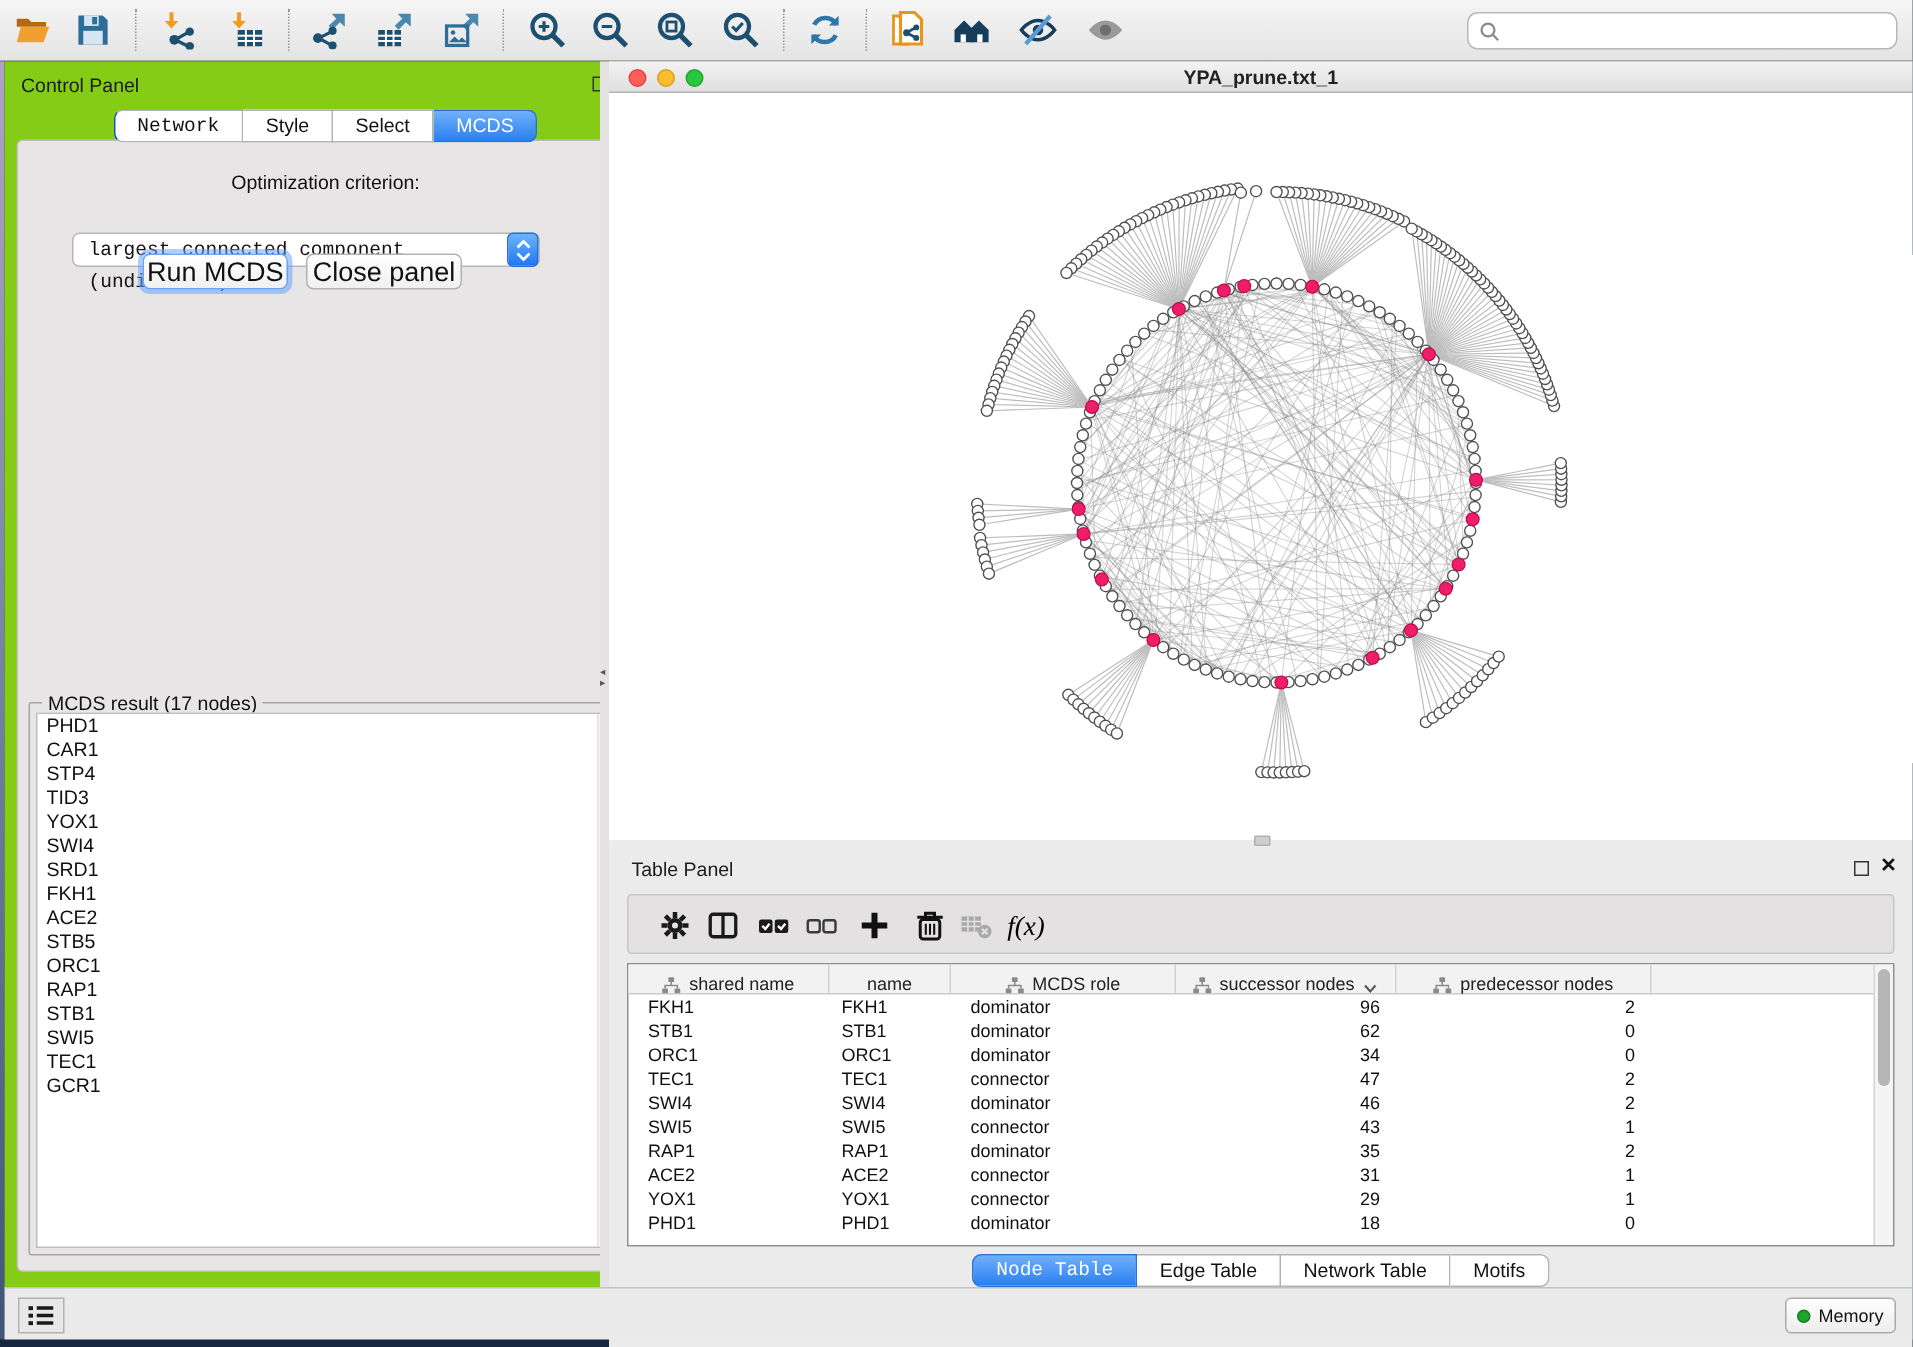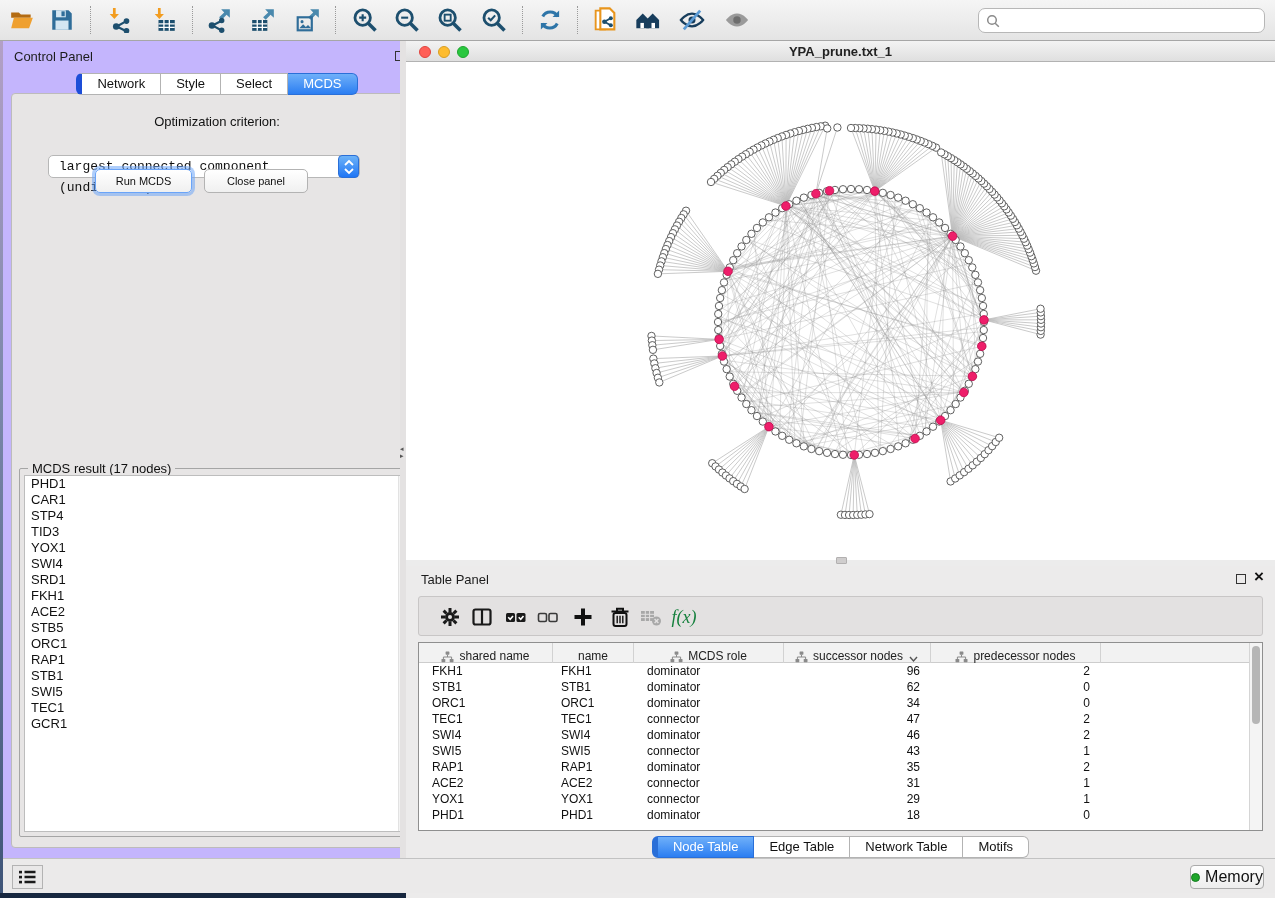--- a/index.html
+++ b/index.html
@@ -17,40 +17,40 @@
   #search-input { position:absolute; left:26px; top:1px; width:255px; height:21px; border:none; outline:none;
     font:13px "Liberation Sans",sans-serif; background:transparent; }
 
   
   #left-strip { position:absolute; left:0; top:41px; width:3px; height:852px;
     background:linear-gradient(#b3a0c6,#7d89ab 40%,#3f5578); }
   #bottom-strip { position:absolute; left:0; top:893px; width:1275px; height:5px; background:#17273f; }
 
   
   #control-panel { position:absolute; left:3px; top:41px; width:429px; height:817px;
-    background:#c4b5fd; border-right:1px solid #9c9c9c; }
+    background:#84cc16; border-right:1px solid #9c9c9c; }
   .panel-title { position:absolute; left:11px; top:8px; font-size:13px; color:#1c1c1c; }
   .float-box { position:absolute; top:10px; width:10px; height:10px; border:1.5px solid #333; }
   .close-x { position:absolute; top:4px; font-size:17px; font-weight:bold; color:#111; line-height:18px; }
   #cp-tabs { position:absolute; left:0; right:0; top:32px; display:flex; justify-content:center; z-index:2; }
   .tab { height:22px; line-height:20px; padding:0 15px; font-size:13px; color:#111; background:#fff;
     border:1px solid #b3b3b3; border-left:none; }
-  .tab:first-child { border-left:6px solid #1d4ed8; border-radius:6px 0 0 6px; }
+  .tab:first-child { border-left:1px solid #1d4ed8; border-radius:6px 0 0 6px;font-family:Liberation Mono, monospace; }
   .tab:last-child { border-radius:0 6px 6px 0; }
   .tab.sel { background:linear-gradient(#6fb0f9,#2b7ef2); color:#fff; border-color:#2a6fd8; }
   #cp-pane { position:absolute; left:8px; right:8px; top:52px; bottom:10px;
     background:#e7e5e5; border:1px solid #bdbbbb; border-radius:4px; }
   #opt-label { position:absolute; left:0; right:0; top:20px; text-align:center; font-size:13px; color:#111; }
   #opt-dropdown { position:absolute; left:36px; top:61px; width:312px; height:23px; background:#fff;
     border:1px solid #b7b7b7; border-radius:5px; font-size:13px; color:#111; line-height:21px; padding-left:10px;font-family:Liberation Mono, monospace; }
   #opt-stepper { position:absolute; right:0px; top:-1px; width:21px; height:23px; border-radius:4px;
     background:linear-gradient(#6db3f8,#2076f5); border:1px solid #2a6fd8; }
   #opt-stepper svg { position:absolute; left:4px; top:3px; }
   .btn { position:absolute; top:75px; height:24px; background:linear-gradient(#ffffff,#f0f0f0);
-    border:1px solid #b3b3b3; border-radius:5px; font-size:11px; color:#111; text-align:center; line-height:22px; }
+    border:1px solid #b3b3b3; border-radius:5px; font-size:18px; color:#111; text-align:center; line-height:22px; }
   #run-btn { left:83px; width:97px; border-color:#6aa4f8; box-shadow:0 0 0 3px rgba(110,165,248,.55); }
   #close-btn { left:192px; width:104px; }
   #mcds-group { position:absolute; left:7px; right:7px; top:374px; bottom:10px; border:1px solid #a5a5a5; border-radius:2px; }
   #mcds-group-label { position:absolute; top:-8px; left:8px; background:#e7e5e5; padding:0 4px; font-size:13px; color:#111; }
   #mcds-list { position:absolute; left:4px; right:4px; top:6px; bottom:4px; background:#fff;
     border:1px solid #bdbdbd; overflow:hidden; }
   .mcds-item { font-size:13px; line-height:16px; color:#111; padding-left:6px; }
   #mcds-scroll { position:absolute; right:0; top:0; bottom:0; width:11px; background:#f3f3f3; border-left:1px solid #e2e2e2; }
 
   
@@ -66,21 +66,21 @@
   #net-canvas { position:absolute; left:0; top:21px; width:869px; height:498px; background:#fff; }
   #h-split { position:absolute; left:0; top:519px; width:869px; height:6px; background:#ececec; }
   #h-split .handle { position:absolute; left:430px; top:-3px; width:11px; height:7px; background:#cfcdcd; border:1px solid #b2b0b0; border-radius:1px; }
 
   
   #table-panel { position:absolute; left:0; top:525px; width:869px; height:333px; background:#ecebeb; }
   #tp-title { position:absolute; left:15px; top:6px; font-size:13px; color:#1c1c1c; }
   #tp-toolbar { position:absolute; left:12px; top:30px; width:845px; height:40px;
     background:#e3e1e1; border:1px solid #c8c6c6; border-radius:3px; }
   .tt-btn { position:absolute; top:8px; width:26px; height:24px; display:flex; align-items:center; justify-content:center; }
-  .fx { font-family:"Liberation Serif",serif; font-style:italic; font-size:18px; color:#15803d; }
+  .fx { font-family:"Liberation Serif",serif; font-style:italic; font-size:18px; color:#000000; }
   #node-table { position:absolute; left:12px; top:76px; width:845px; height:189px; background:#fff; border:1px solid #8f8f8f; }
   #thead-row { position:absolute; left:0; top:0; right:13px; height:20px; background:#f2f2f2; border-bottom:1px solid #cdcdcd; display:flex; }
   .th { height:20px; display:flex; align-items:flex-end; justify-content:center; gap:5px;
     border-right:1px solid #d2d2d2; font-size:12px; color:#222; }
   .th:nth-child(1){width:134px;} .th:nth-child(2){width:81px;} .th:nth-child(3){width:150px;}
   .th:nth-child(4){width:147px;} .th:nth-child(5){width:170px;} .th:nth-child(6){flex:1; border-right:none;}
   #tbody { position:absolute; left:0; top:20px; right:13px; bottom:0; overflow:hidden; }
   .tr { display:flex; height:16px; }
   .td { font-size:12px; color:#111; line-height:16px; white-space:nowrap; overflow:hidden; }
   .td:nth-child(1){width:134px; padding-left:13px;} .td:nth-child(2){width:81px; padding-left:8px;}
@@ -88,21 +88,21 @@
   .td:nth-child(4){width:147px; text-align:right; padding-right:11px;}
   .td:nth-child(5){width:170px; text-align:right; padding-right:11px;}
   #tbl-scroll { position:absolute; right:0; top:0; bottom:0; width:13px; background:#f4f4f4; border-left:1px solid #d5d5d5; }
   #tbl-thumb { position:absolute; left:2px; top:3px; width:8px; height:78px; background:#b6b6b6; border-radius:4px; }
   #tp-tabs { position:absolute; left:0; right:0; top:270px; display:flex; justify-content:center; }
 
   
   #status-bar { position:absolute; left:3px; top:858px; width:1272px; height:35px; background:#ebeaea; border-top:1px solid #c2c2c2; }
   #list-btn { position:absolute; left:9px; top:6px; width:31px; height:24px; background:#e9e8e8; border:1px solid #b3b3b3; display:flex; align-items:center; justify-content:center; }
   #memory-btn { position:absolute; right:11px; top:6px; width:74px; height:24px; background:linear-gradient(#fefefe,#ededed);
-    border:1px solid #ababab; border-radius:4px; display:flex; align-items:center; justify-content:center; gap:5px; font-size:16px; color:#111; }
+    border:1px solid #ababab; border-radius:4px; display:flex; align-items:center; justify-content:center; gap:5px; font-size:12px; color:#111; }
   #memory-btn .dot { width:9px; height:9px; border-radius:50%; background:#1ea62a; border:1px solid #157c1f; }
 </style>
 </head>
 <body>
 
 <div id="toolbar">
   <div class="tb-btn" style="left:4px">
     <svg width="26" height="26" viewBox="0 0 24 24">
         <path d="M2 5h7l2 2h9v3H2z" fill="#b36b12"></path>
         <path d="M4.5 10h17.5l-3.5 9.5H2z" fill="#efa02f"></path>

